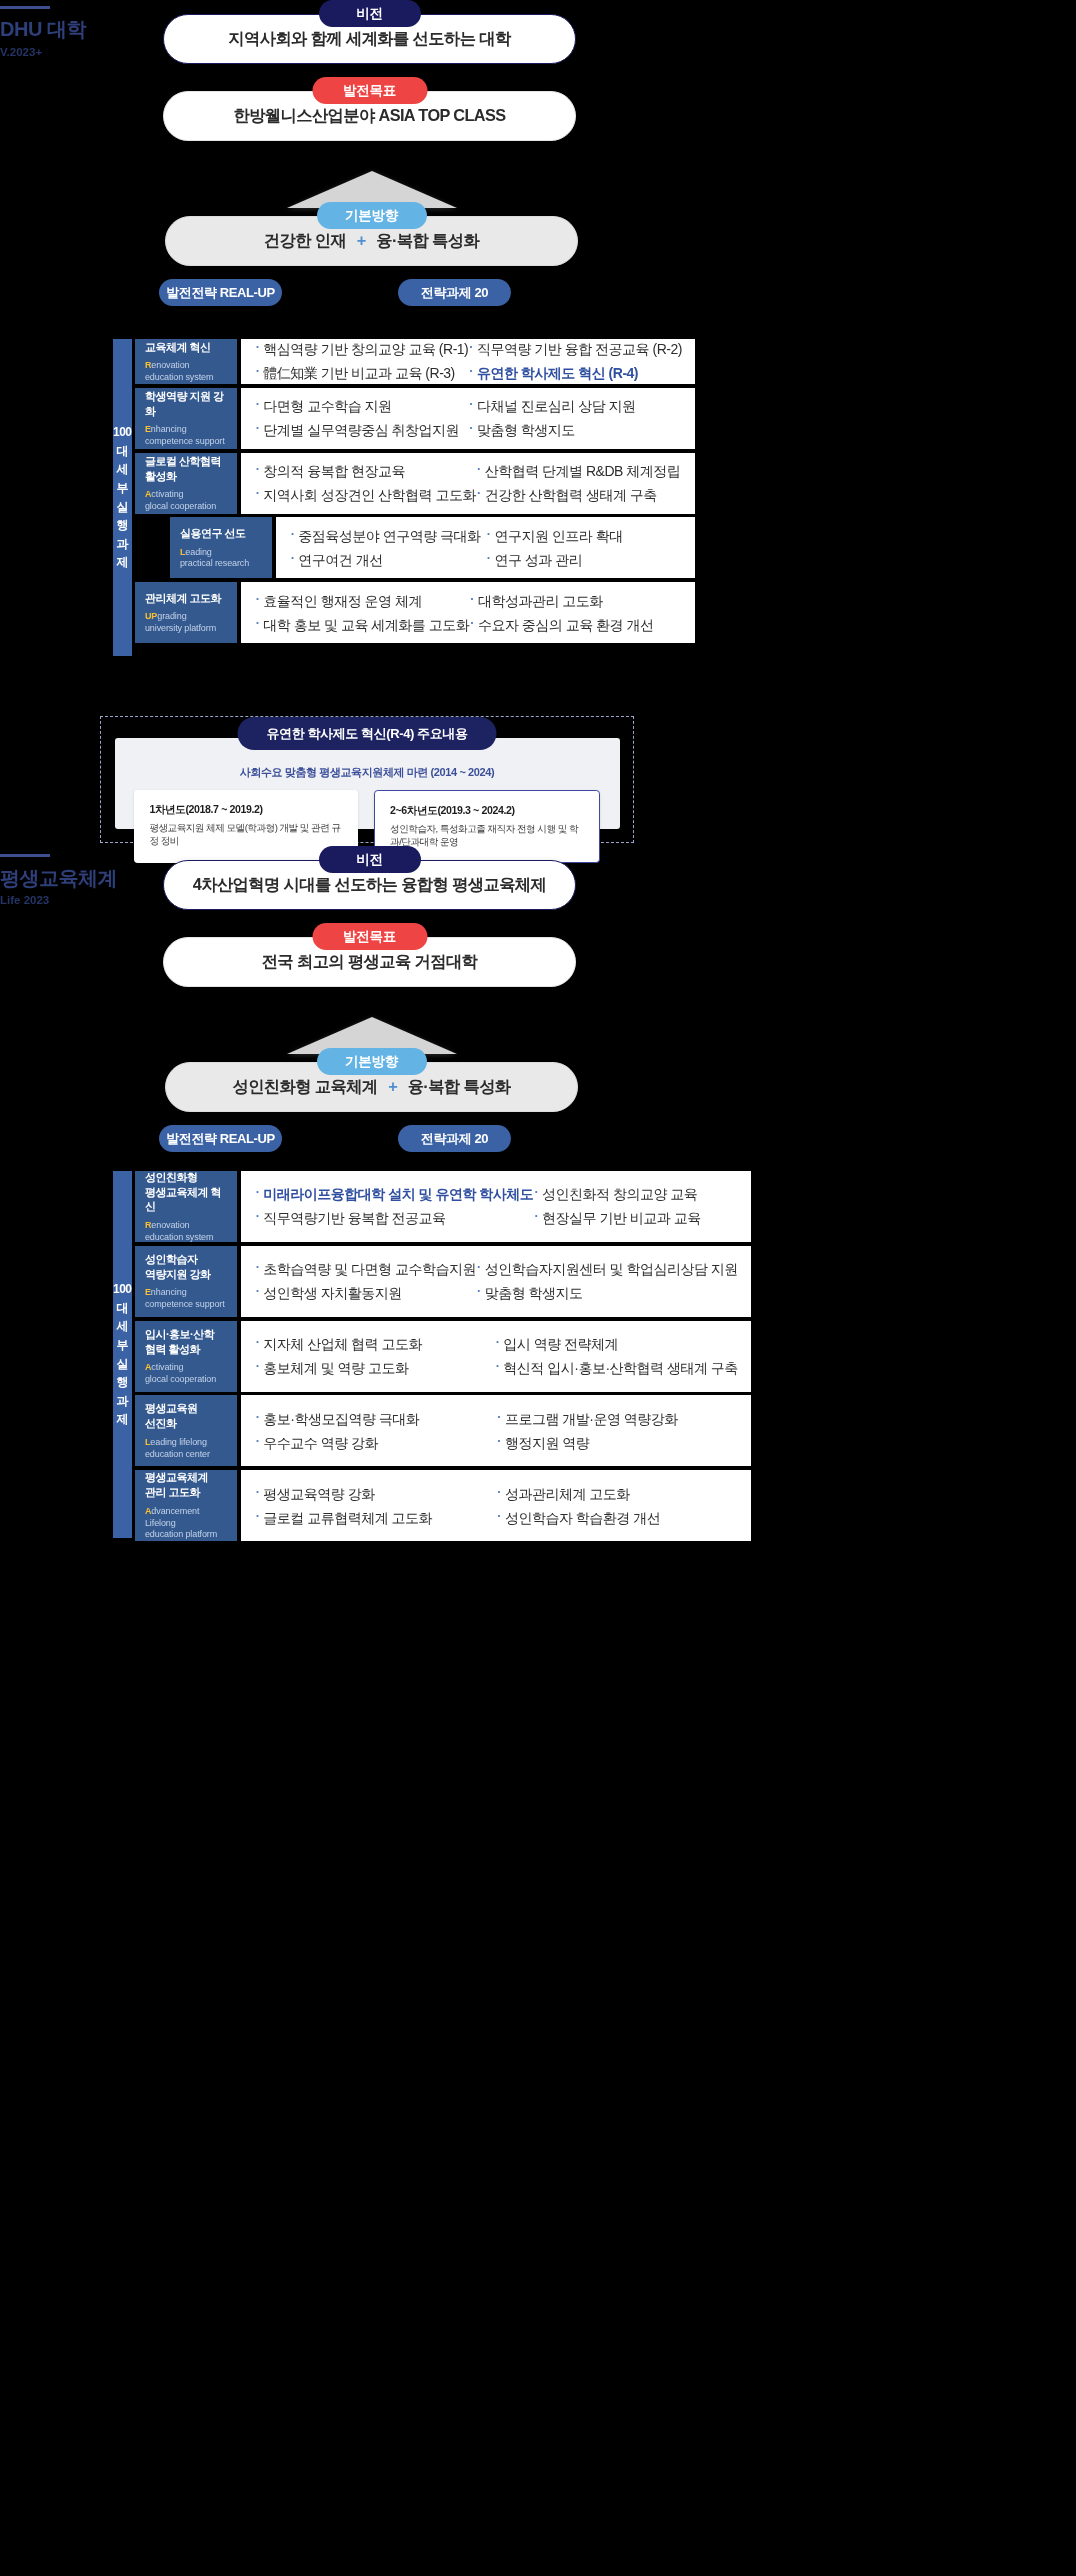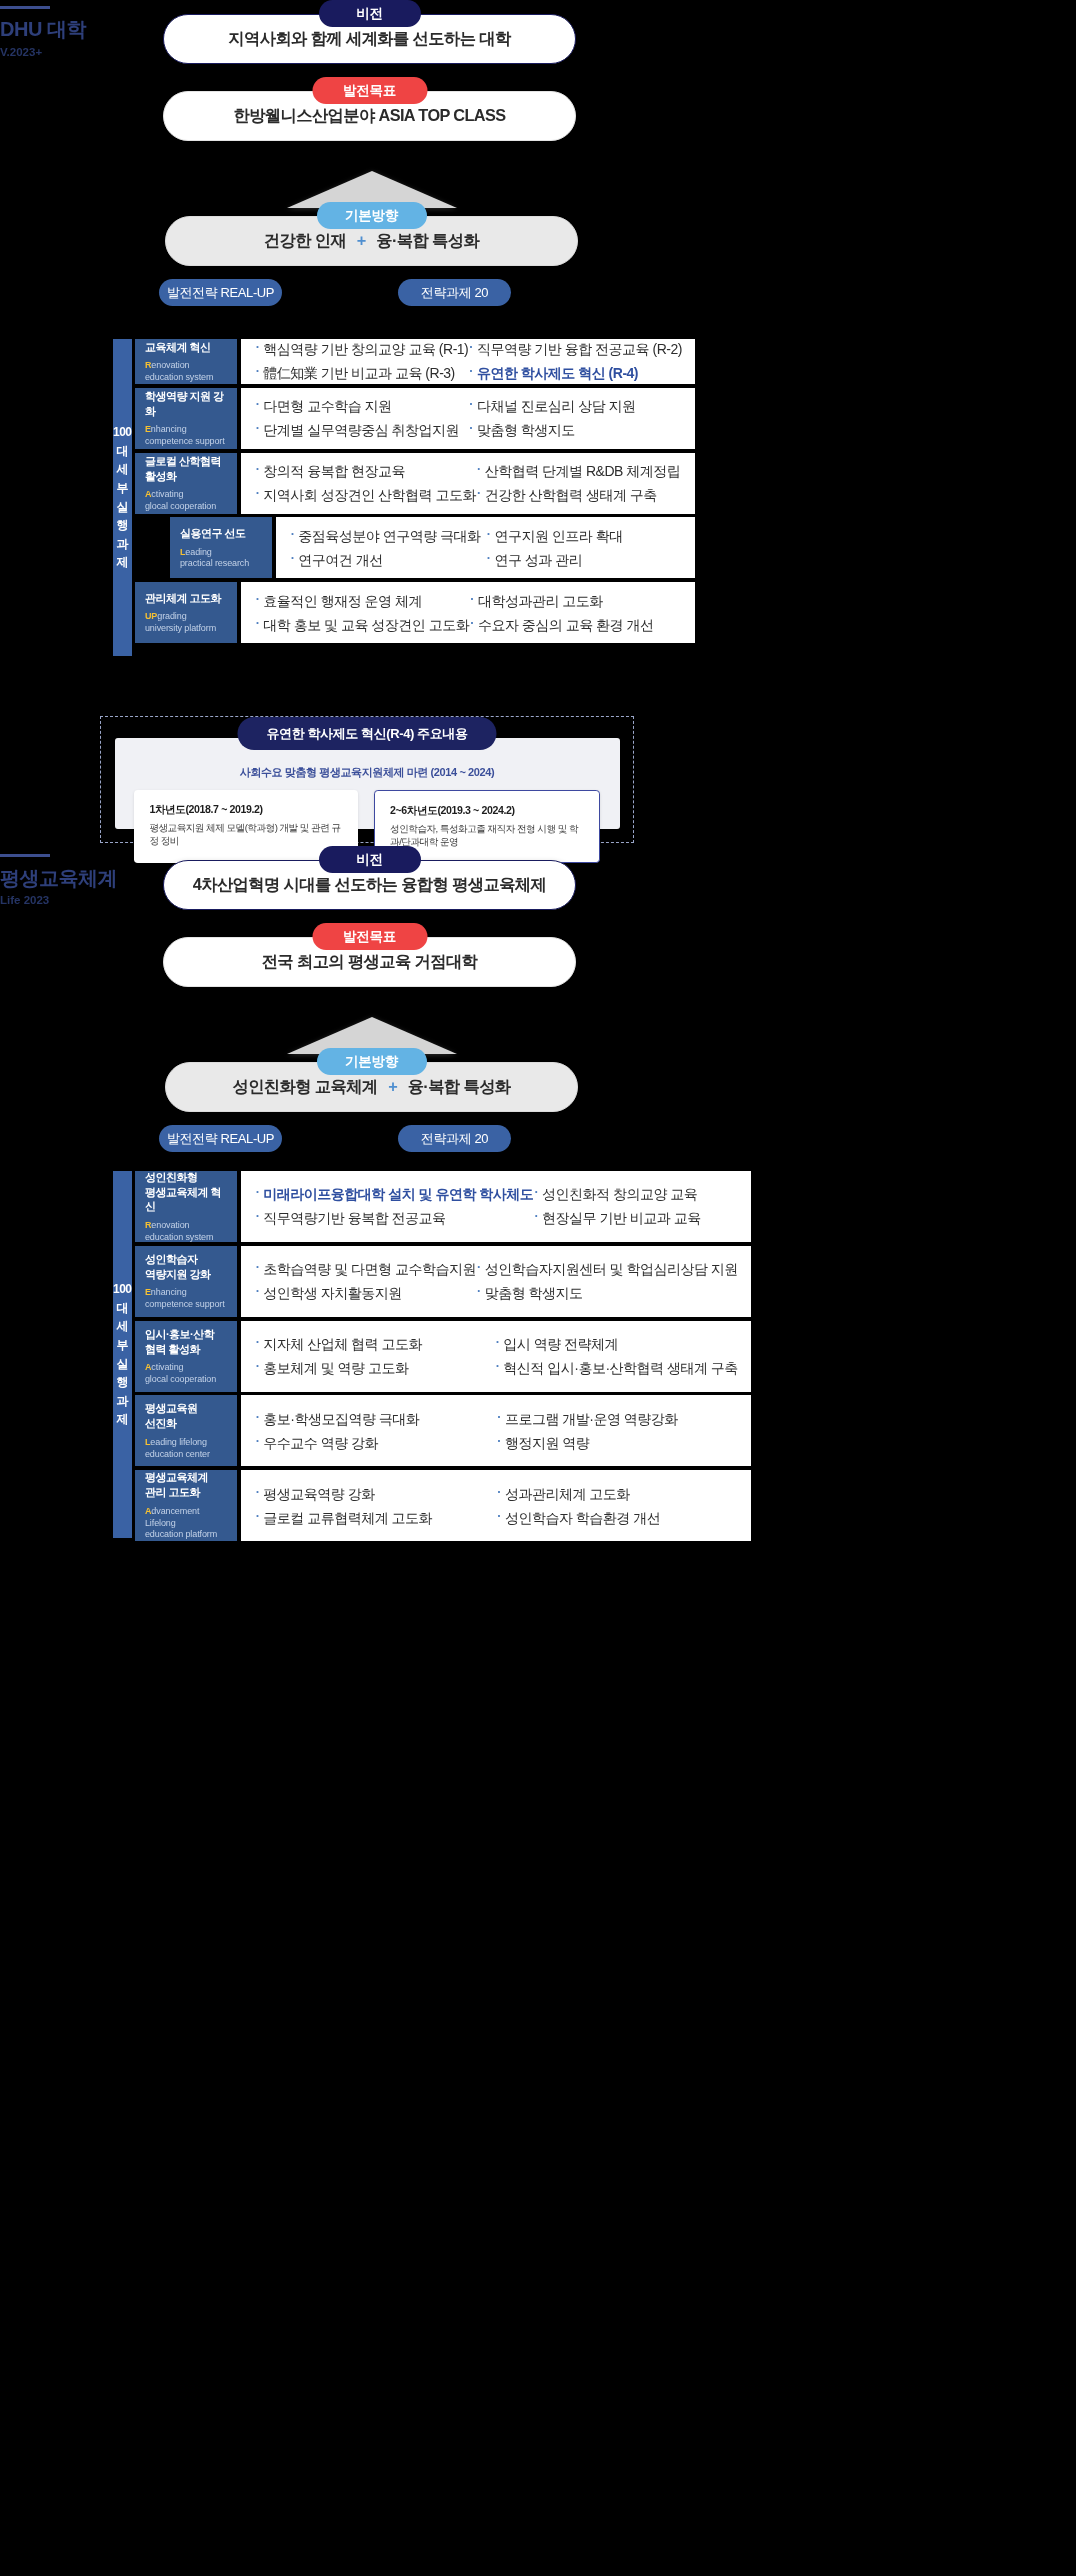--- a/index.html
+++ b/index.html
@@ -58,21 +58,21 @@
     margin: 0 auto;
     filter: drop-shadow(0 1.9px 2.9px rgba(255,255,255,0.18));
   }
 
   .plusmark { color: #4f8fd0; font-weight: 700; font-size: 16.3px; margin: 0 10.6px; }
 
   
   .hdr-row { position: relative; height: 29px; }
   .hdr-badge {
     position: absolute; top: 0; height: 27px;
-    border-radius: 960px; color: #fff; font-size: 13px; font-weight: 400;
+    border-radius: 960px; color: #fff; font-size: 13px; font-weight: 700;
     display: flex; align-items: center; justify-content: center;
     letter-spacing: -0.4px;
   }
 
   
   .matrix { position: absolute; display: flex; }
   .matrix .vcol {
     width: 48px; background: #3a62a4; color: #fff;
     display: flex; align-items: center; justify-content: center;
     text-align: center; font-size: 12px; font-weight: 700; line-height: 1.55;
@@ -284,21 +284,21 @@
         <div class="strat">
           <div class="s-ko">관리체계 고도화</div>
           <div class="s-en">
             <span class="cap">UP</span><span>grading</span><br>
             <span>university platform</span>
           </div>
         </div>
         <div class="tasks">
           <div class="tcol">
             <div class="titem">효율적인 행재정 운영 체계</div>
-            <div class="titem">대학 홍보 및 교육 성장견인 고도화</div>
+            <div class="titem">대학 홍보 및 교육 세계화를 고도화</div>
           </div>
           <div class="tcol">
             <div class="titem">대학성과관리 고도화</div>
             <div class="titem">수요자 중심의 교육 환경 개선</div>
           </div>
         </div>
       </div>
 
     </div>
   </div>

